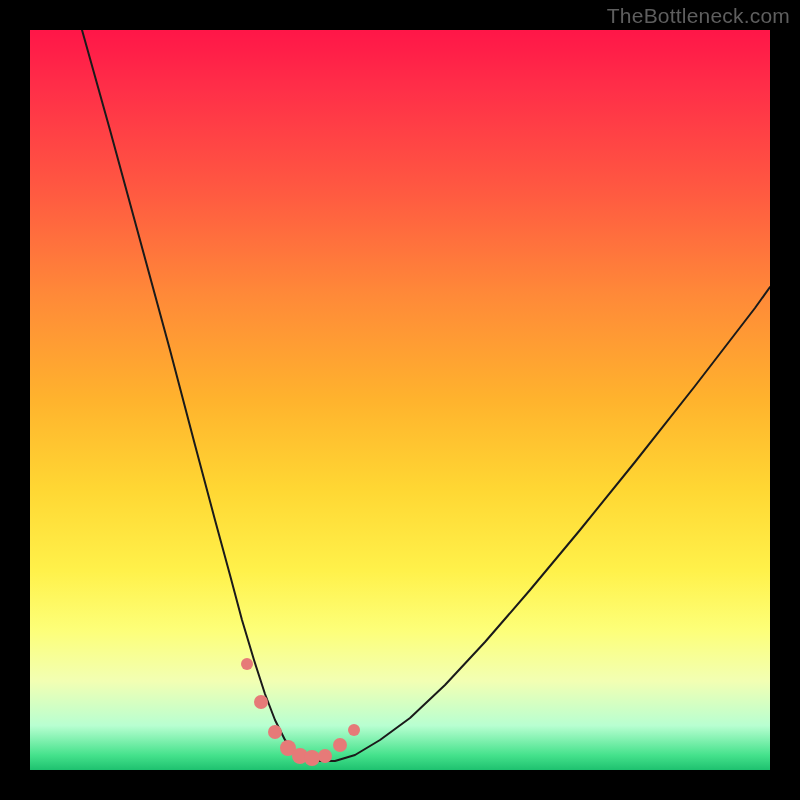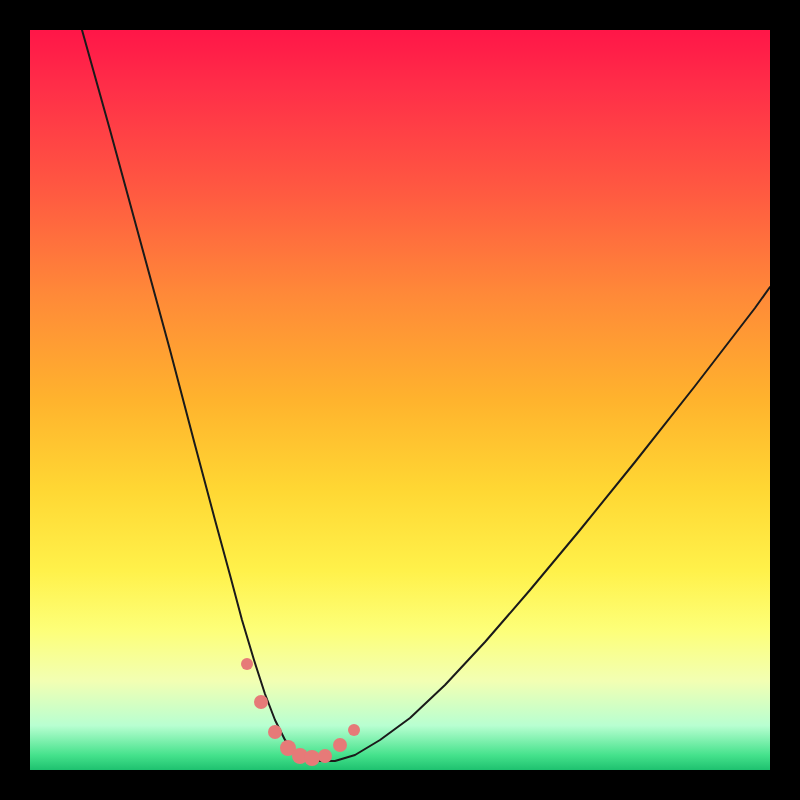--- a/index.html
+++ b/index.html
@@ -71,20 +71,21 @@
   .marker {
     fill: #e67a78;
     stroke: none;
   }
 </style>
 </head>
 <body>
 
 <div class="frame">
 
+  <div class="watermark">TheBottleneck.com</div>
 
   <div class="plot-area">
     <div class="gradient-bg"></div>
 
     <svg class="curve" viewBox="0 0 740 740" preserveAspectRatio="none">
       <path id="curve-path" class="curve-path" d="M52 0 L80 100 L110 210 L140 320 L165 415 L185 490 L200 545 L212 590 L224 630 L235 664 L245 690 L255 710 L265 722 L275 728 L290 731 L305 731 L325 725 L350 710 L380 688 L415 655 L455 612 L500 560 L550 500 L605 432 L665 356 L725 278 L740 257"></path>
       <g id="markers-group">
           <circle cx="217" cy="634" r="6" class="marker"></circle>
           <circle cx="231" cy="672" r="7" class="marker"></circle>
           <circle cx="245" cy="702" r="7" class="marker"></circle>

